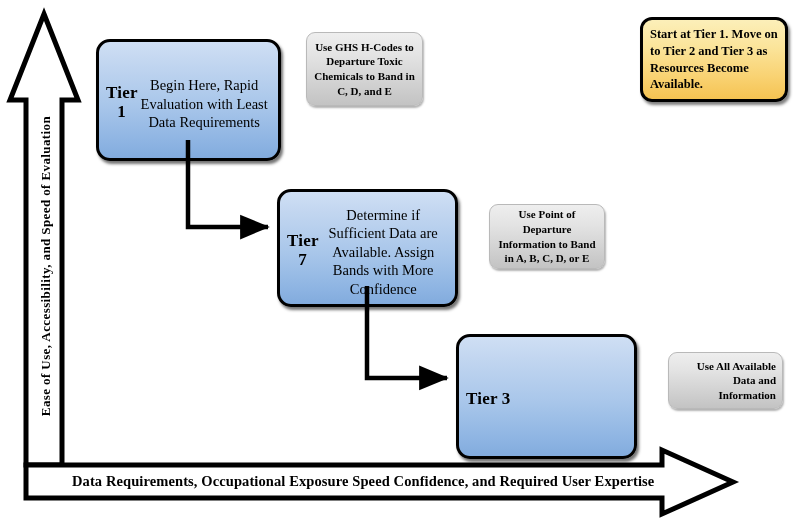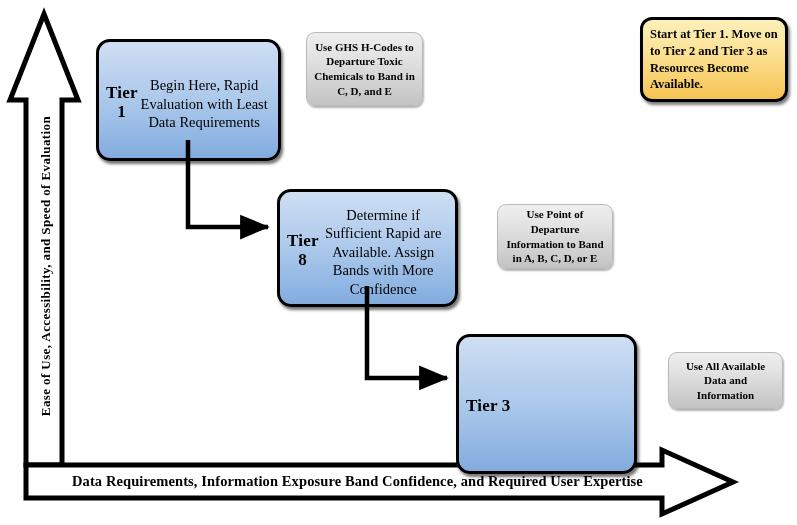--- a/index.html
+++ b/index.html
@@ -52,42 +52,42 @@
   .tier-body {
     font-size: 14.5px;
     line-height: 1.28;
     margin-top: 9px;
     padding: 0 1px;
     font-family: Liberation Serif, serif;
   }
 
   #tier1 { left: 96px;  top: 18px;  width: 185px; height: 122px; }
   #tier2 { left: 277px; top: 168px; width: 181px; height: 118px; }
-  #tier3 { left: 456px; top: 313px; width: 181px; height: 140px; }
+  #tier3 { left: 456px; top: 313px; width: 181px; height: 125px; }
 
   
   .note-box {
     position: absolute;
     border: 1px solid #b9b9b9;
     border-radius: 9px;
     background: linear-gradient(to bottom, #eeeeee 0%, #e4e4e4 30%, #cfcfcf 75%, #c3c3c3 100%);
     box-shadow: 1px 2px 2px rgba(0,0,0,0.30);
     color: #000000;
     font-weight: bold;
     font-size: 11px;
     line-height: 1.32;
     text-align: center;
     display: flex;
     align-items: center;
     justify-content: center;
     padding: 4px 6px;
   }
   #note1 { left: 306px; top: 32px;  width: 117px; height: 74px; }
-  #note2 { left: 489px; top: 204px; width: 116px; height: 65px; margin-left: 8px; }
-  #note3 { left: 668px; top: 352px; width: 115px; height: 57px; }
+  #note2 { left: 489px; top: 204px; width: 116px; height: 65px; }
+  #note3 { left: 668px; top: 352px; width: 115px; height: 57px; text-align: right; }
 
   
   #callout {
     position: absolute;
     left: 640px; top: 17px; width: 148px; height: 85px;
     border: 3px solid #000000;
     border-radius: 12px;
     background: linear-gradient(to bottom, #fcefb9 0%, #fbe49a 35%, #f9d272 72%, #f5c352 100%);
     box-shadow: 2px 3px 3px rgba(0,0,0,0.5);
     color: #000000;
@@ -140,22 +140,22 @@
 
     <polygon points="26,465 662,465 662,450 733,482 662,514 662,498 26,498" fill="#ffffff" stroke="#000000" stroke-width="5" stroke-linejoin="miter"></polygon>
   </svg>
 
   <div id="tier1" class="tier-box">
     <div class="tier-title">Tier 1</div>
     <div class="tier-body">Begin Here, Rapid Evaluation with Least Data Requirements</div>
   </div>
 
   <div id="tier2" class="tier-box">
-    <div class="tier-title">Tier 8</div>
-    <div class="tier-body">Determine if Sufficient Rapid are Available. Assign Bands with More Confidence</div>
+    <div class="tier-title">Tier 7</div>
+    <div class="tier-body">Determine if Sufficient Data are Available. Assign Bands with More Confidence</div>
   </div>
 
   <div id="tier3" class="tier-box">
     <div class="tier-title">Tier 3</div>
   </div>
 
   <svg id="connectors-svg" viewBox="0 0 797 525">
     <defs>
       <marker id="arrowhead" markerWidth="7" markerHeight="7" refX="6.2" refY="3.1" orient="auto" markerUnits="strokeWidth">
         <path d="M0,0.35 L6.6,3.1 L0,5.85 z" fill="#000000"></path>
@@ -173,15 +173,15 @@
   </div>
   <div id="note3" class="note-box">
     <span>Use All Available Data and Information</span>
   </div>
 
   <div id="callout">
     <span>Start at Tier 1. Move on to Tier 2 and Tier 3 as Resources Become Available.</span>
   </div>
 
   <div id="y-axis-label">Ease of Use, Accessibility, and Speed of Evaluation</div>
-  <div id="x-axis-label">Data Requirements, Information Exposure Band Confidence, and Required User Expertise</div>
+  <div id="x-axis-label">Data Requirements, Occupational Exposure Speed Confidence, and Required User Expertise</div>
 
 </div>
 
 </body></html>

